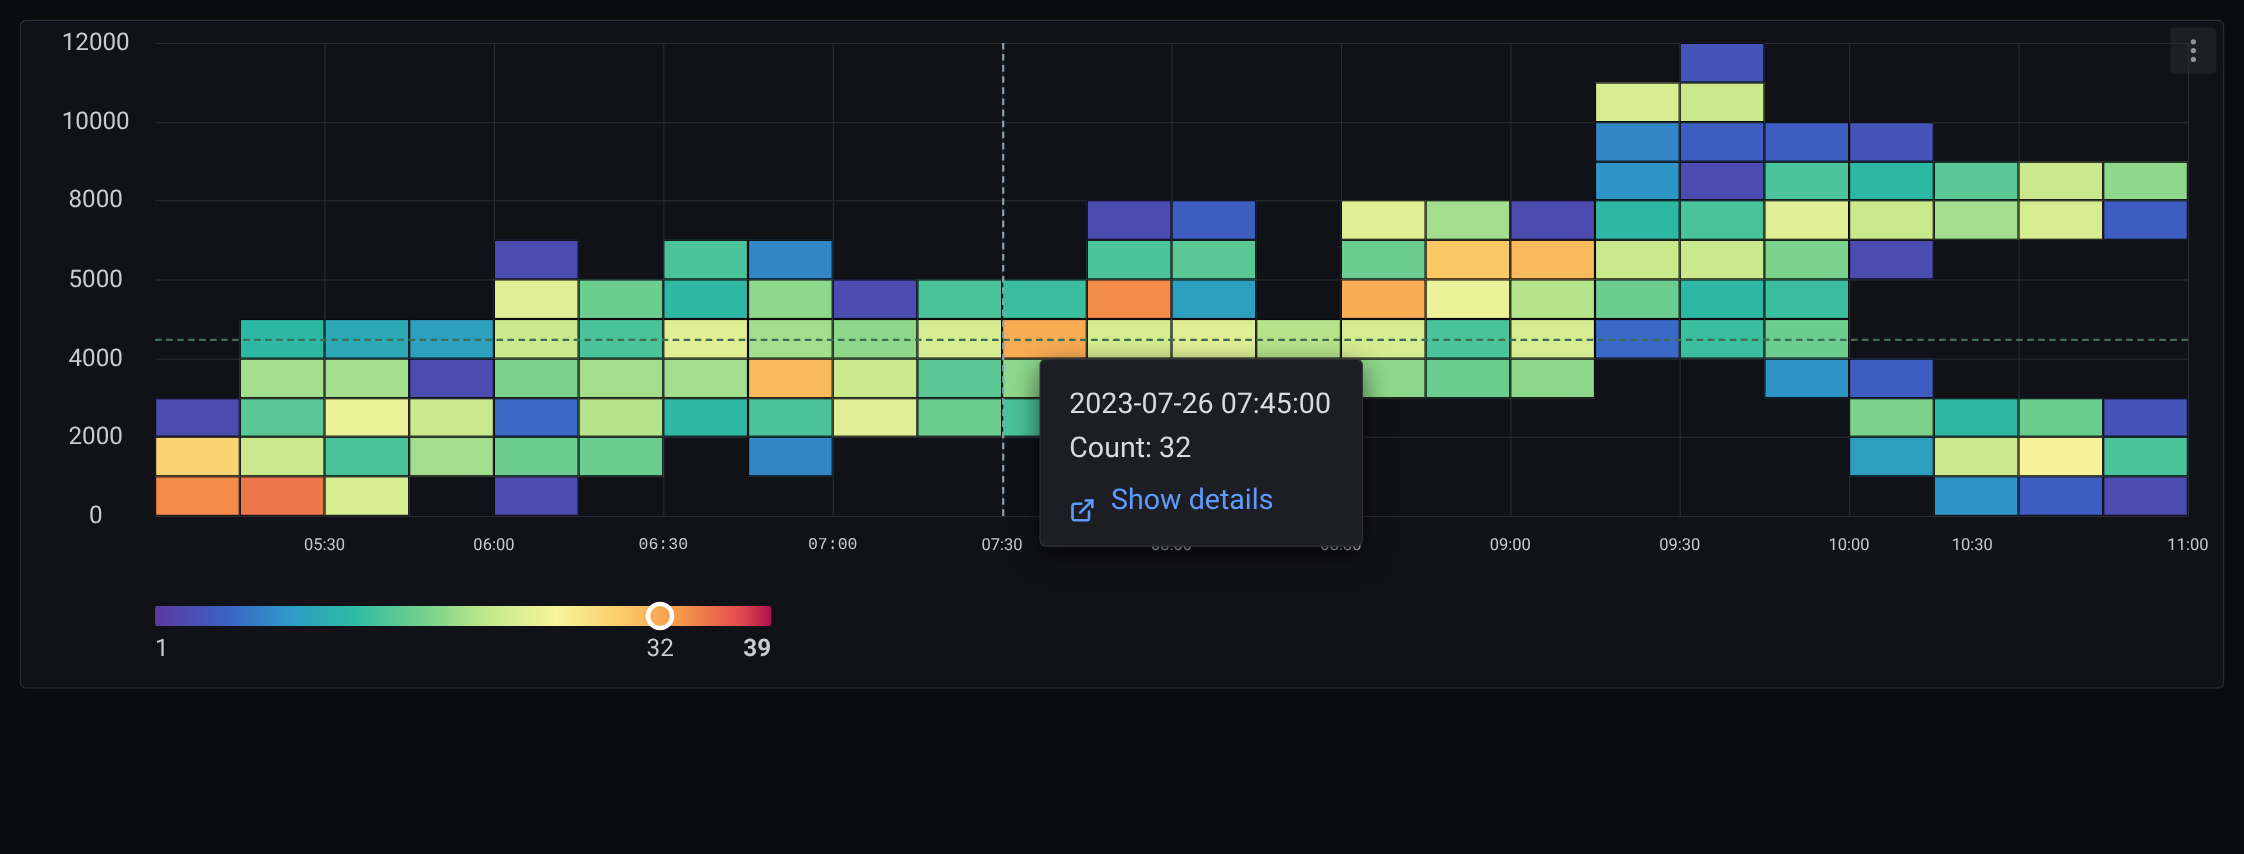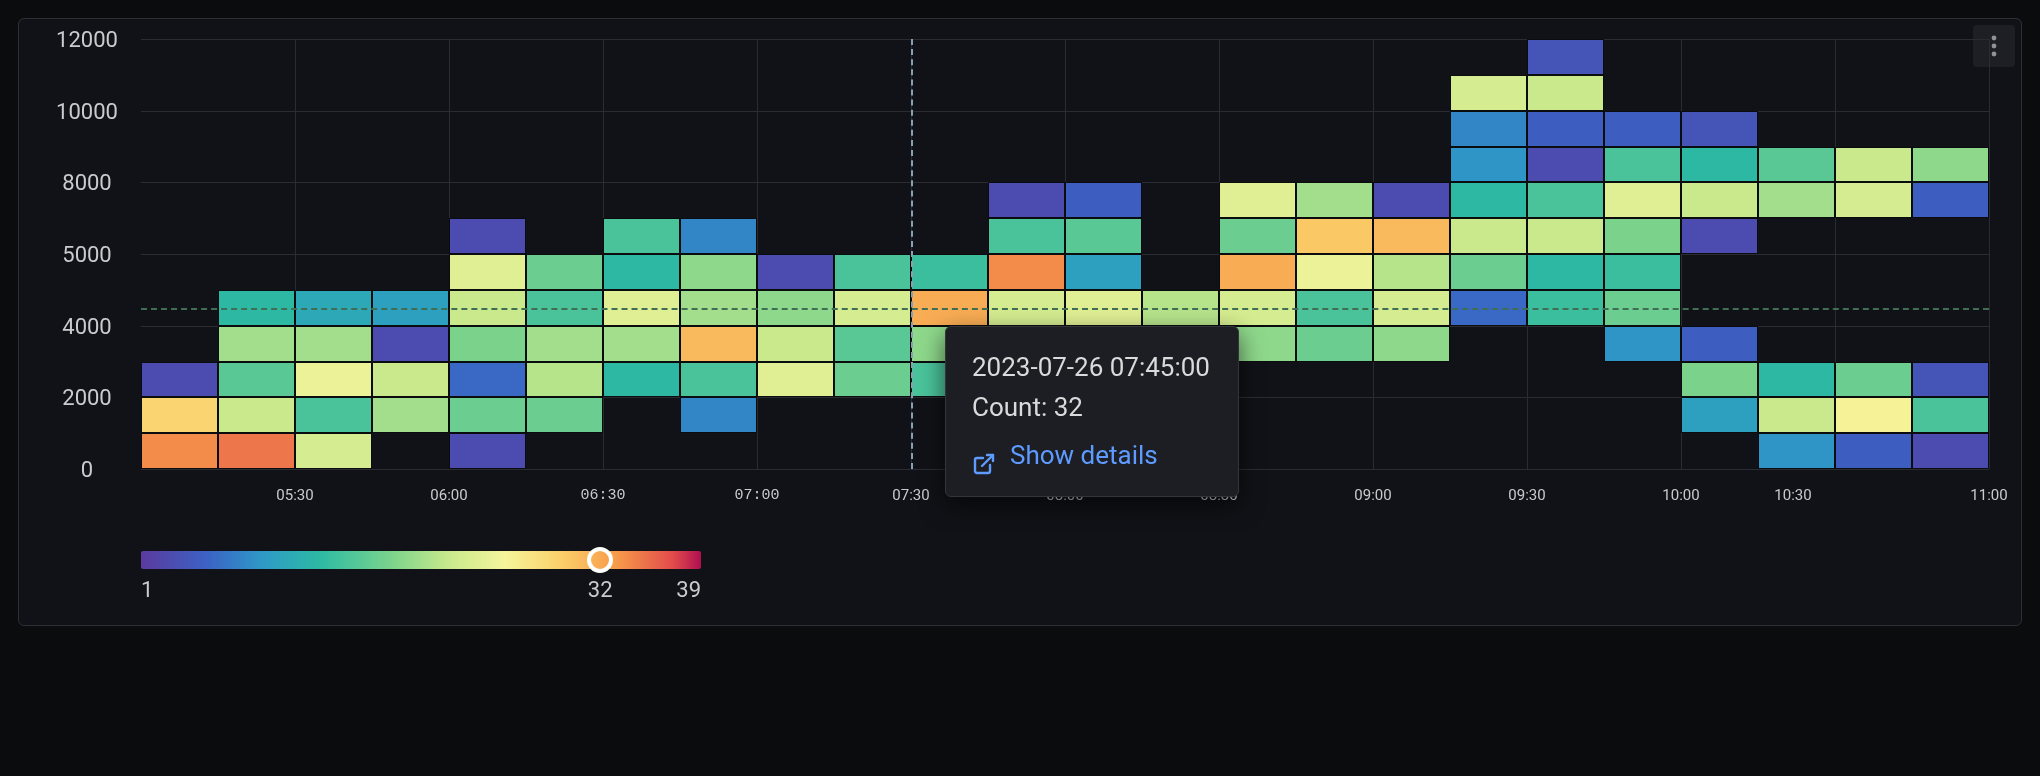--- a/index.html
+++ b/index.html
@@ -19,21 +19,21 @@
   .crosshair-h{position:absolute;left:0;right:0;border-top:2px dashed #3f6e55;}
   .tooltip{position:absolute;background:#1c1e23;border:1px solid #33353a;border-radius:6px;padding:20px 28px 20px 26px;box-shadow:0 8px 24px rgba(0,0,0,.6);font-size:26px;line-height:1.55;color:#d9dadc;white-space:nowrap;}
   .tooltip .link{display:flex;align-items:flex-end;gap:14px;margin-top:8px;color:#5e9bff;cursor:pointer;}
   .tooltip .link svg{stroke:#5e9bff;}
   .legend{position:absolute;left:100px;bottom:22px;}
   .legend-bar{position:relative;width:560px;height:18px;border-radius:2px;background:linear-gradient(90deg,#5b3a9e 0%,#3b63c5 12%,#2e9bc7 22%,#2dbaa3 32%,#7dd48b 45%,#c9e98c 55%,#f5f59b 65%,#fbcf6a 75%,#f79a4a 85%,#e24b4b 95%,#b01050 100%);}
   .legend-marker{position:absolute;top:50%;width:18px;height:18px;border:4px solid #fff;border-radius:50%;background:transparent;transform:translate(-50%,-50%);}
   .legend-labels{position:relative;width:560px;margin-top:8px;font-size:22px;color:#c9cbce;}
   .legend-min{position:absolute;left:0;}
   .legend-mid{position:absolute;transform:translateX(-50%);}
-  .legend-max{position:absolute;right:0;}
+  .legend-max{position:absolute;right:0;font-weight:bold;}
 </style>
 </head>
 <body>
 
 <div class="panel-wrap">
   <div class="panel">
     <div class="menu-btn">
       <svg width="6" height="22" viewBox="0 0 6 22">
           <circle cx="3" cy="3" r="2.4"></circle>
           <circle cx="3" cy="11" r="2.4"></circle>

